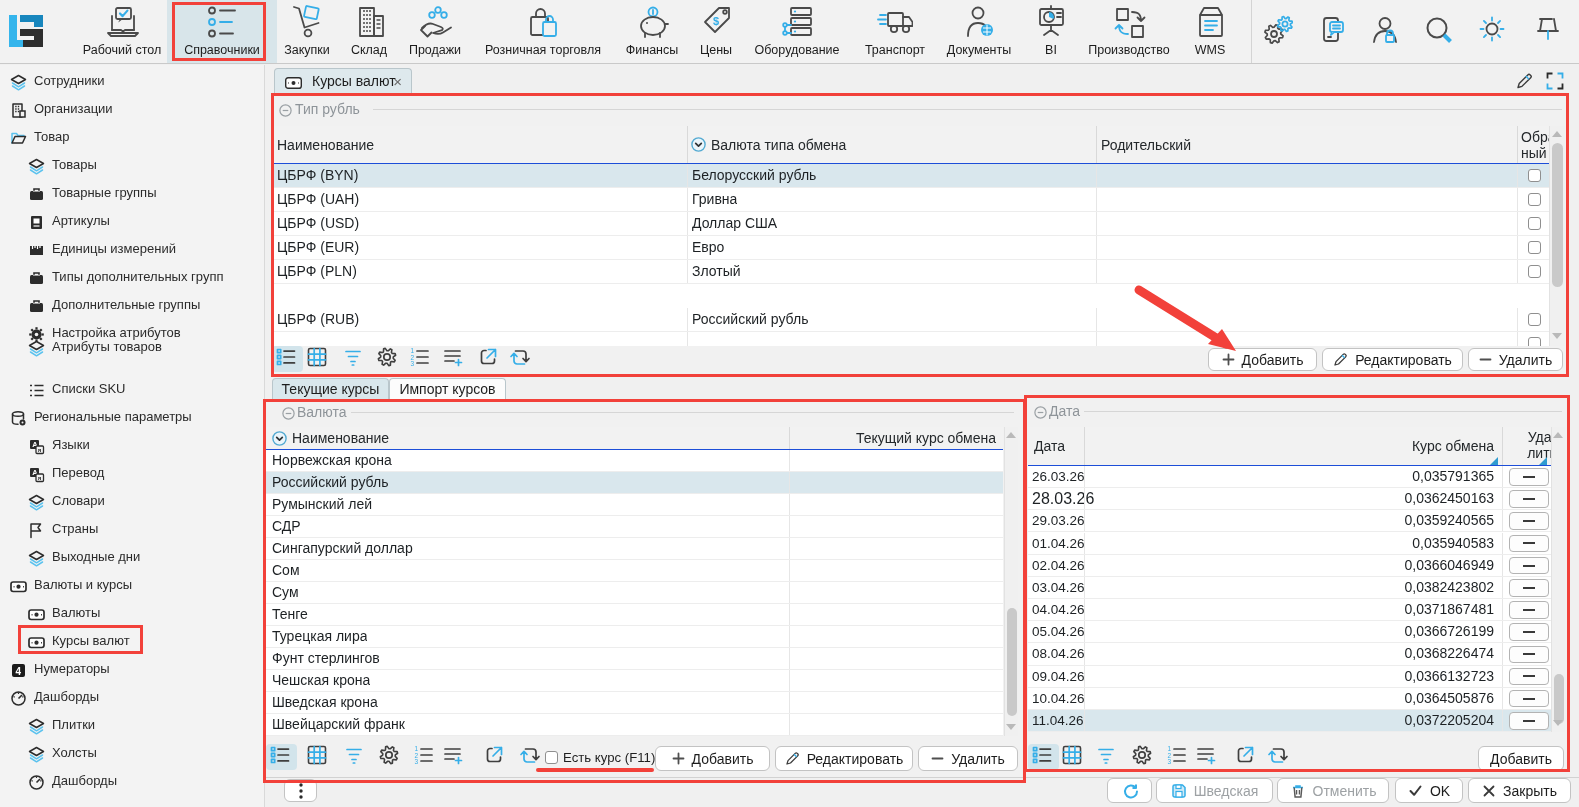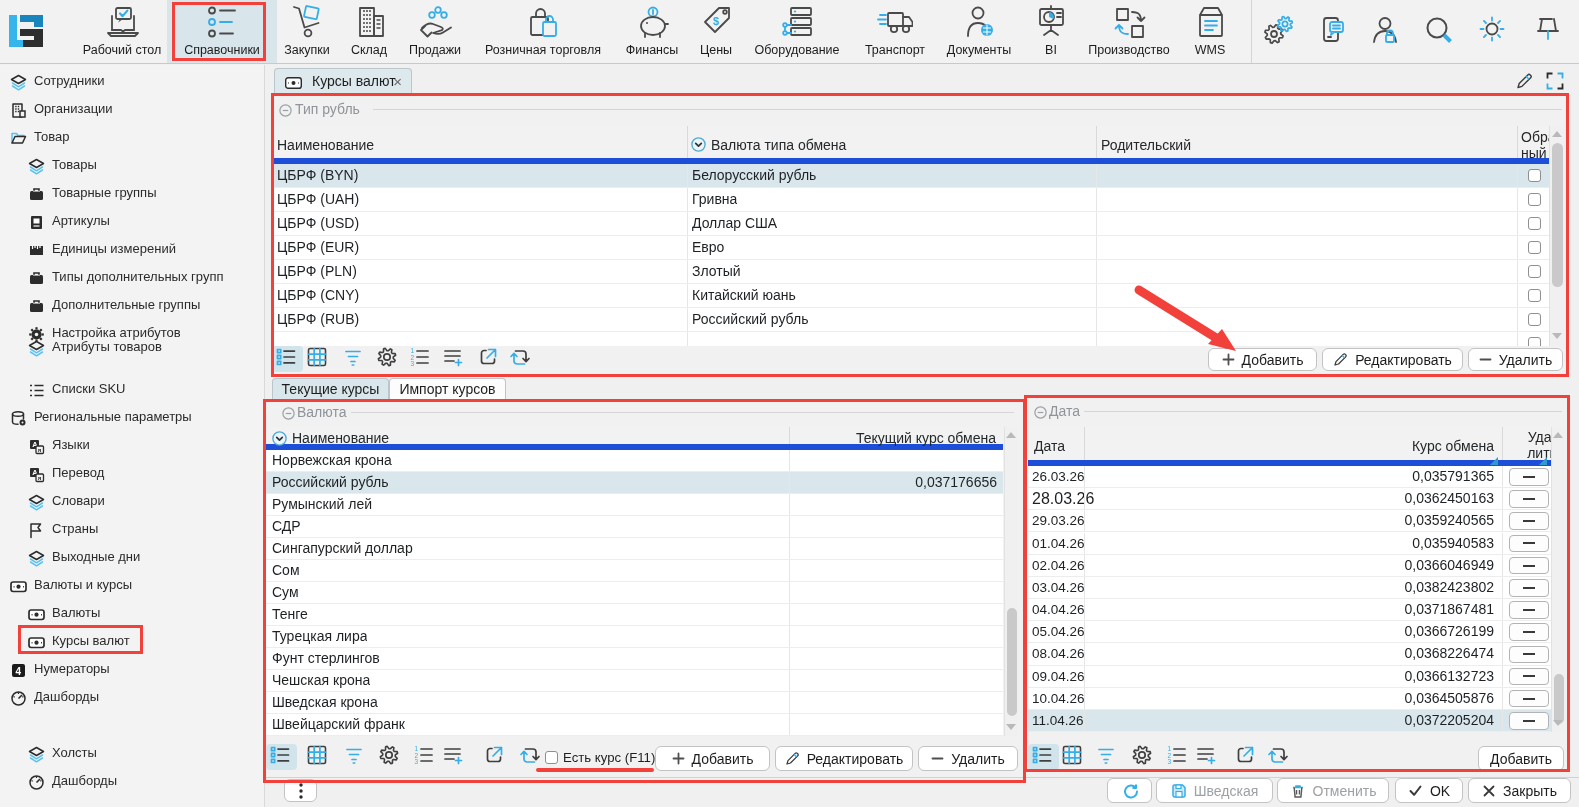--- a/index.html
+++ b/index.html
@@ -10,21 +10,21 @@
 .nav .lbl{position:absolute;left:0;right:0;bottom:6px;font-size:12.5px;color:#1c1c1c;white-space:nowrap}
 .nav svg{position:absolute;top:4px;left:50%;transform:translateX(-50%)}
 .navsel{background:#d8e5ea}
 #sidebar{position:absolute;left:0;top:65px;width:265px;height:742px;background:#f3f3f3;border-right:1px solid #d9d9d9}
 .sit{position:absolute;height:28px;line-height:28px;font-size:13px;color:#2b2b2b;white-space:nowrap}
 
 .panelbg{position:absolute;background:#f1f1f1}
 .legend{position:absolute;font-size:14px;color:#8e9499;white-space:nowrap}
 .legline{position:absolute;height:1px;background:#d6d6d6}
 .tbl{position:absolute;background:#fff;overflow:hidden}
-.thead{position:absolute;left:0;right:0;top:0;background:#f2f2f2;border-bottom:6px solid #1d4ed8}
+.thead{position:absolute;left:0;right:0;top:0;background:#f2f2f2;border-bottom:1px solid #1d4ed8}
 .th{position:absolute;font-size:14px;color:#24282b;white-space:nowrap}
 .row{position:absolute;left:0;right:0;border-bottom:1px solid #ededed;background:#fff}
 .rowsel{background:#d9e7ed}
 .cell{position:absolute;font-size:14px;color:#1d2124;white-space:nowrap;overflow:hidden}
 .num{text-align:right}
 .colsep{position:absolute;top:0;bottom:0;width:1px;background:#e6e6e6}
 .vsb{position:absolute;background:#f0f0f0;border-left:1px solid #e2e2e2}
 .thumb{position:absolute;left:1px;width:11px;background:#c9c9c9;border-radius:6px}
 .sbarrow{position:absolute;left:2px;width:0;height:0;border-left:5px solid transparent;border-right:5px solid transparent}
 .btn{position:absolute;background:#fff;border:1px solid #c3c3c3;border-radius:6px;font-size:14px;color:#1d1d1d;
@@ -405,20 +405,27 @@
       <span style="position:absolute;left:34px">Нумераторы</span>
     </div>
     <div class="sit" style="left:0;top:618px;width:265px">
       <span style="position:absolute;left:10px;top:5.5px"><svg width="17" height="17" viewBox="0 0 17 17" style="">
           <circle cx="8.5" cy="8.5" r="6.5" fill="none" stroke="#2c2c2c" stroke-width="1.5" stroke-linecap="round" stroke-linejoin="round"></circle>
           <path d="M8.5,8.5 L12,5" stroke="#2c2c2c" stroke-width="1.6"></path>
           <path d="M3.5,6.5 l1.2,0.8 M13.5,6.5 l-1.2,0.8 M8.5,2.5 v1.5" stroke="#2c2c2c" stroke-width="1.2"></path>
         </svg></span>
       <span style="position:absolute;left:34px">Дашборды</span>
     </div>
+    <div class="sit" style="left:0;top:646px;width:265px">
+      <span style="position:absolute;left:28px;top:5.5px"><svg width="17" height="17" viewBox="0 0 17 17" style="">
+          <path d="M8.5,1.5 L15.5,5.5 8.5,9.5 1.5,5.5 z" fill="none" stroke="#2c2c2c" stroke-width="1.5" stroke-linecap="round" stroke-linejoin="round"></path>
+          <path d="M2.5,9 l6,3.8 6,-3.8 M2.5,12 l6,3.8 6,-3.8" fill="none" stroke="#5bc2ee" stroke-width="1.5" stroke-linecap="round" stroke-linejoin="round"></path>
+        </svg></span>
+      <span style="position:absolute;left:52px">Плитки</span>
+    </div>
     <div class="sit" style="left:0;top:674px;width:265px">
       <span style="position:absolute;left:28px;top:5.5px"><svg width="17" height="17" viewBox="0 0 17 17" style="">
           <path d="M8.5,1.5 L15.5,5.5 8.5,9.5 1.5,5.5 z" fill="none" stroke="#2c2c2c" stroke-width="1.5" stroke-linecap="round" stroke-linejoin="round"></path>
           <path d="M2.5,9 l6,3.8 6,-3.8 M2.5,12 l6,3.8 6,-3.8" fill="none" stroke="#5bc2ee" stroke-width="1.5" stroke-linecap="round" stroke-linejoin="round"></path>
         </svg></span>
       <span style="position:absolute;left:52px">Холсты</span>
     </div>
     <div class="sit" style="left:0;top:702px;width:265px">
       <span style="position:absolute;left:28px;top:5.5px"><svg width="17" height="17" viewBox="0 0 17 17" style="">
           <circle cx="8.5" cy="8.5" r="6.5" fill="none" stroke="#2c2c2c" stroke-width="1.5" stroke-linecap="round" stroke-linejoin="round"></circle>
@@ -502,28 +509,20 @@
         <div class="chk" style="left:1256px;top:5px"></div>
       </div>
       <div class="row" style="top:134px;height:24px">
         <div class="cell" style="left:5px;top:0;line-height:23px">ЦБРФ (PLN)</div>
         <div class="cell" style="left:420px;top:0;line-height:23px">Злотый</div>
         <div class="colsep" style="left:415px"></div>
         <div class="colsep" style="left:824px"></div>
         <div class="colsep" style="left:1245px"></div>
         <div class="chk" style="left:1256px;top:5px"></div>
       </div>
-      <div class="row" style="top:158px;height:24px">
-        <div class="cell" style="left:5px;top:0;line-height:23px">ЦБРФ (CNY)</div>
-        <div class="cell" style="left:420px;top:0;line-height:23px">Китайский юань</div>
-        <div class="colsep" style="left:415px"></div>
-        <div class="colsep" style="left:824px"></div>
-        <div class="colsep" style="left:1245px"></div>
-        <div class="chk" style="left:1256px;top:5px"></div>
-      </div>
       <div class="row" style="top:182px;height:24px">
         <div class="cell" style="left:5px;top:0;line-height:23px">ЦБРФ (RUB)</div>
         <div class="cell" style="left:420px;top:0;line-height:23px">Российский рубль</div>
         <div class="colsep" style="left:415px"></div>
         <div class="colsep" style="left:824px"></div>
         <div class="colsep" style="left:1245px"></div>
         <div class="chk" style="left:1256px;top:5px"></div>
       </div>
       <div class="row" style="top:206px;height:24px">
         <div class="colsep" style="left:415px"></div>
@@ -610,21 +609,20 @@
         <div class="th" style="left:26px;top:3px">Наименование</div>
         <div class="th num" style="left:380px;top:3px;width:350px;text-align:right">Текущий курс обмена</div>
         <div class="colsep" style="left:523px;background:#d9d9d9"></div>
       </div>
       <div class="row" style="top:23px;height:22px">
         <div class="cell" style="left:6px;top:0;line-height:21px">Норвежская крона</div>
         <div class="colsep" style="left:523px"></div>
       </div>
       <div class="row rowsel" style="top:45px;height:22px">
         <div class="cell" style="left:6px;top:0;line-height:21px">Российский рубль</div>
-        <div class="cell num" style="left:380px;top:0;width:351px;line-height:21px">0,037176656</div>
         <div class="colsep" style="left:523px"></div>
       </div>
       <div class="row" style="top:67px;height:22px">
         <div class="cell" style="left:6px;top:0;line-height:21px">Румынский лей</div>
         <div class="colsep" style="left:523px"></div>
       </div>
       <div class="row" style="top:89px;height:22px">
         <div class="cell" style="left:6px;top:0;line-height:21px">СДР</div>
         <div class="colsep" style="left:523px"></div>
       </div>

